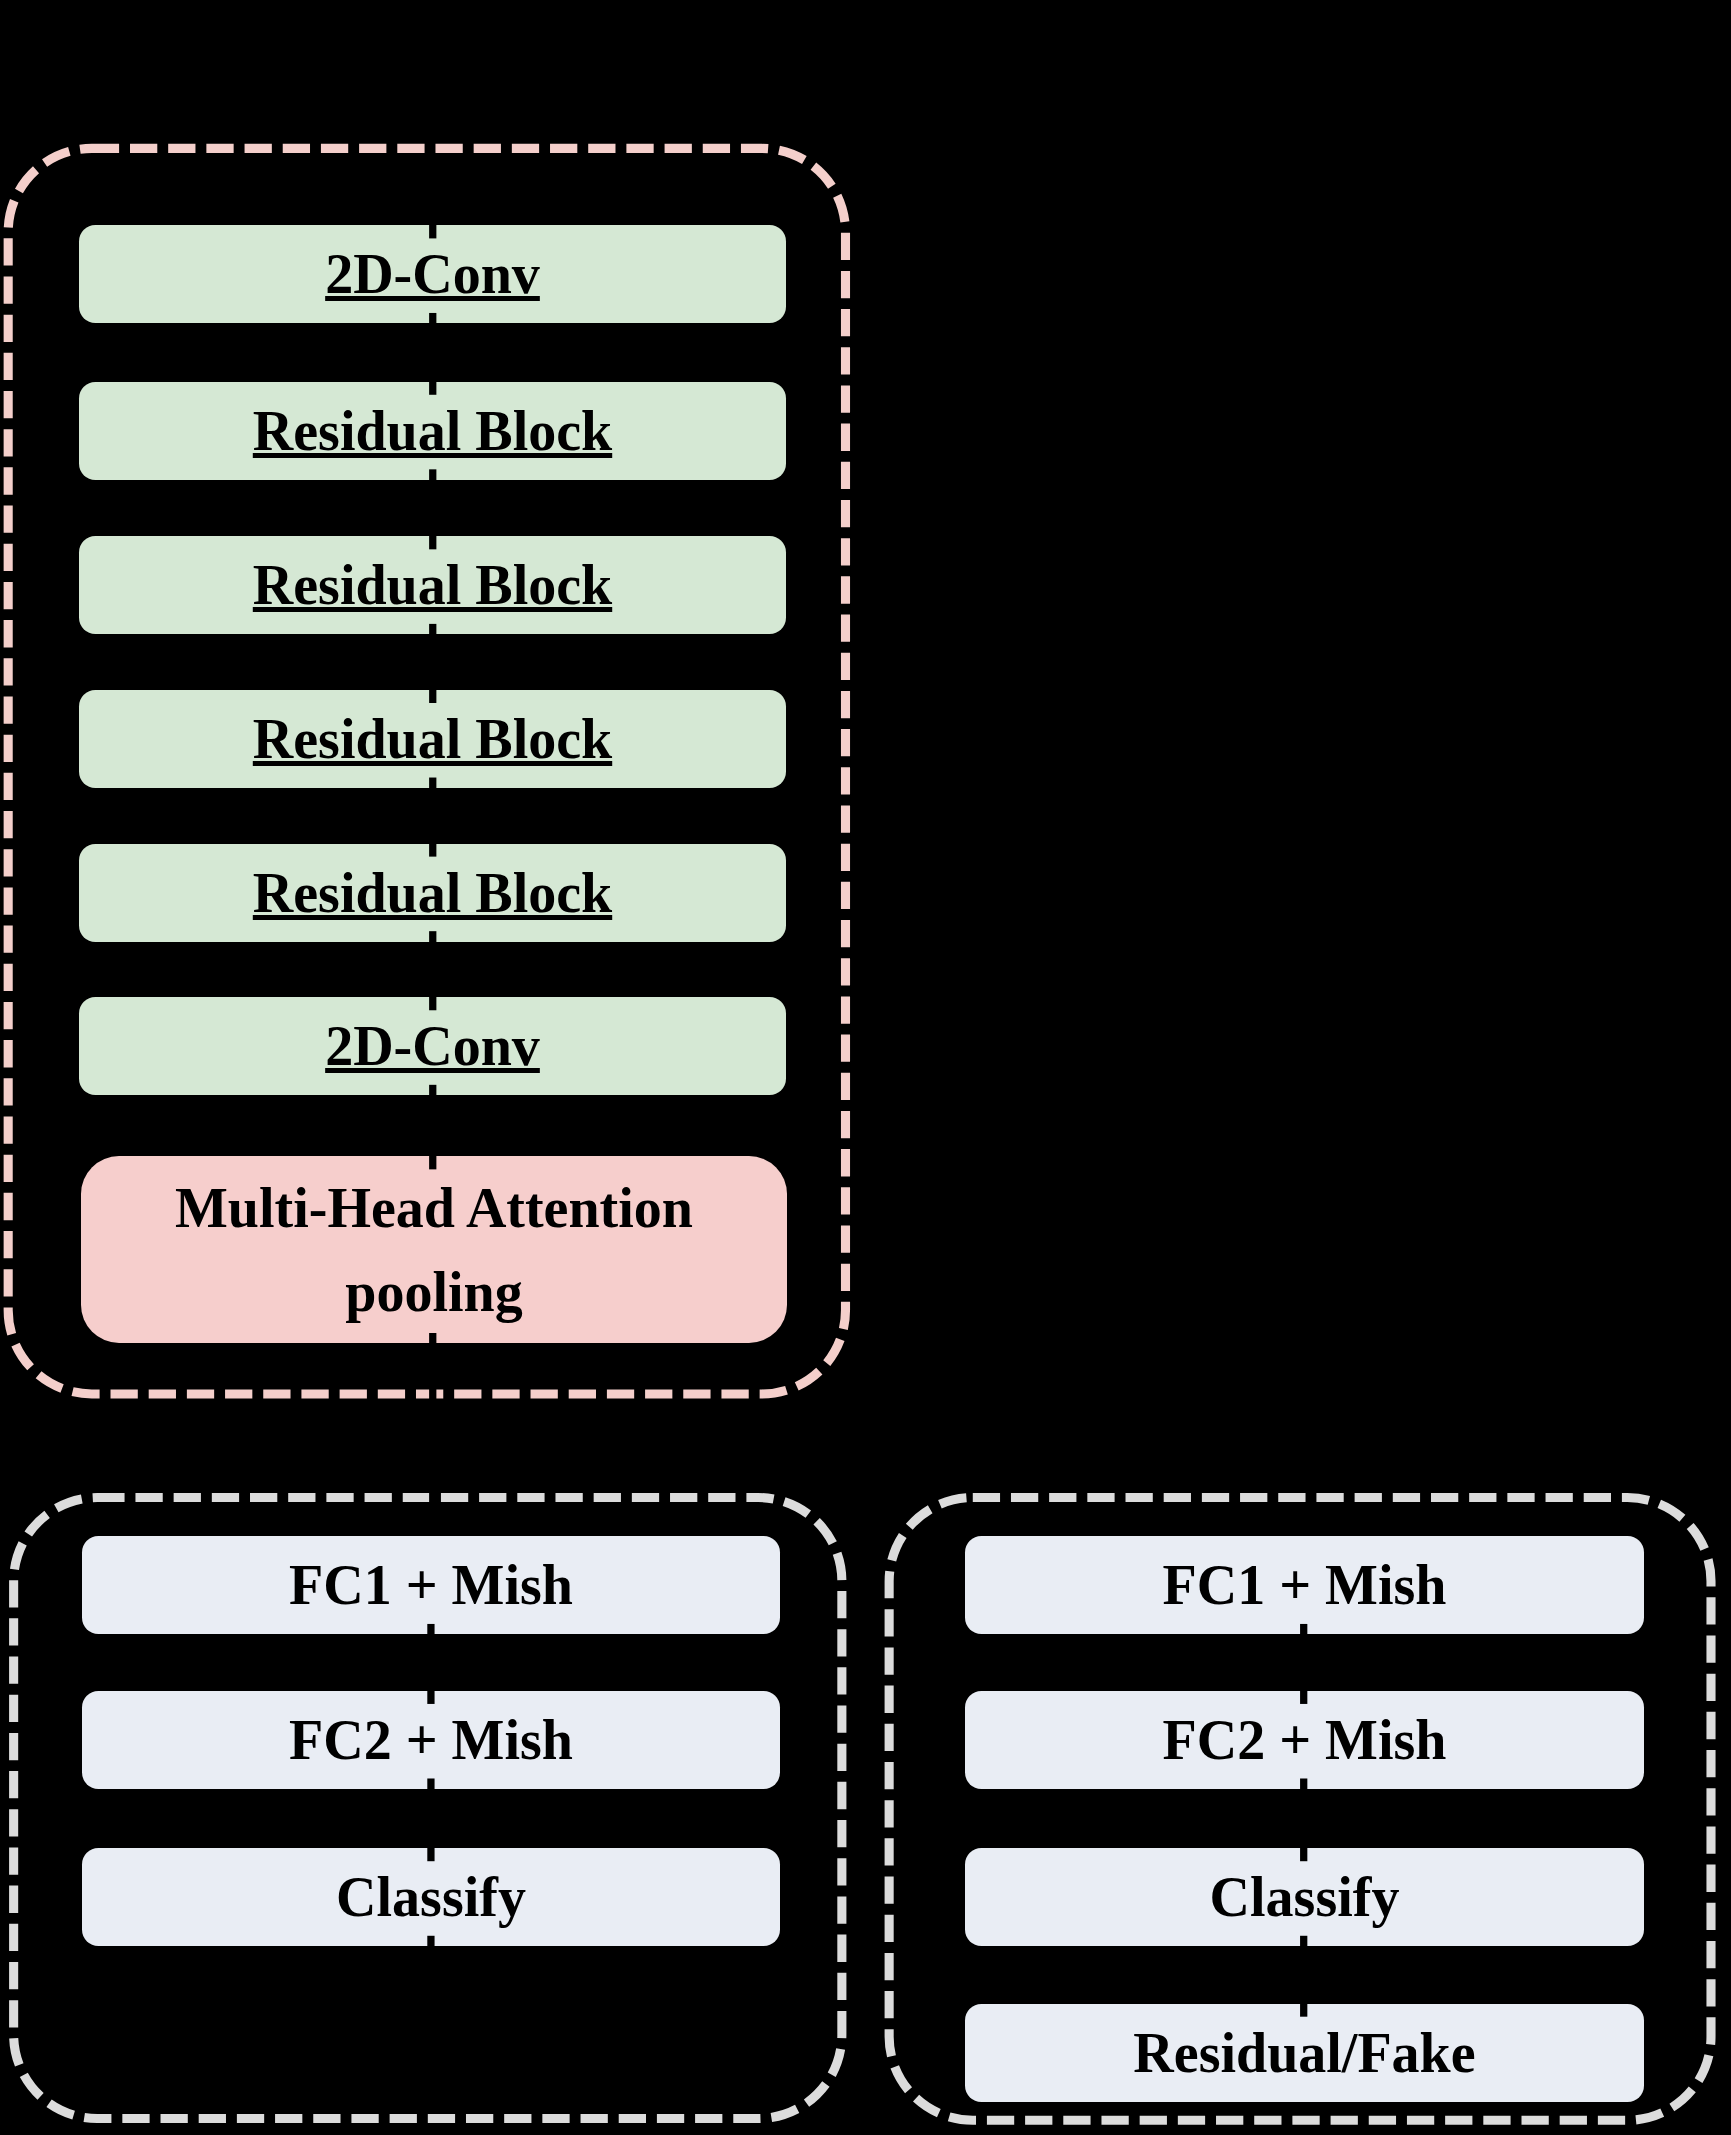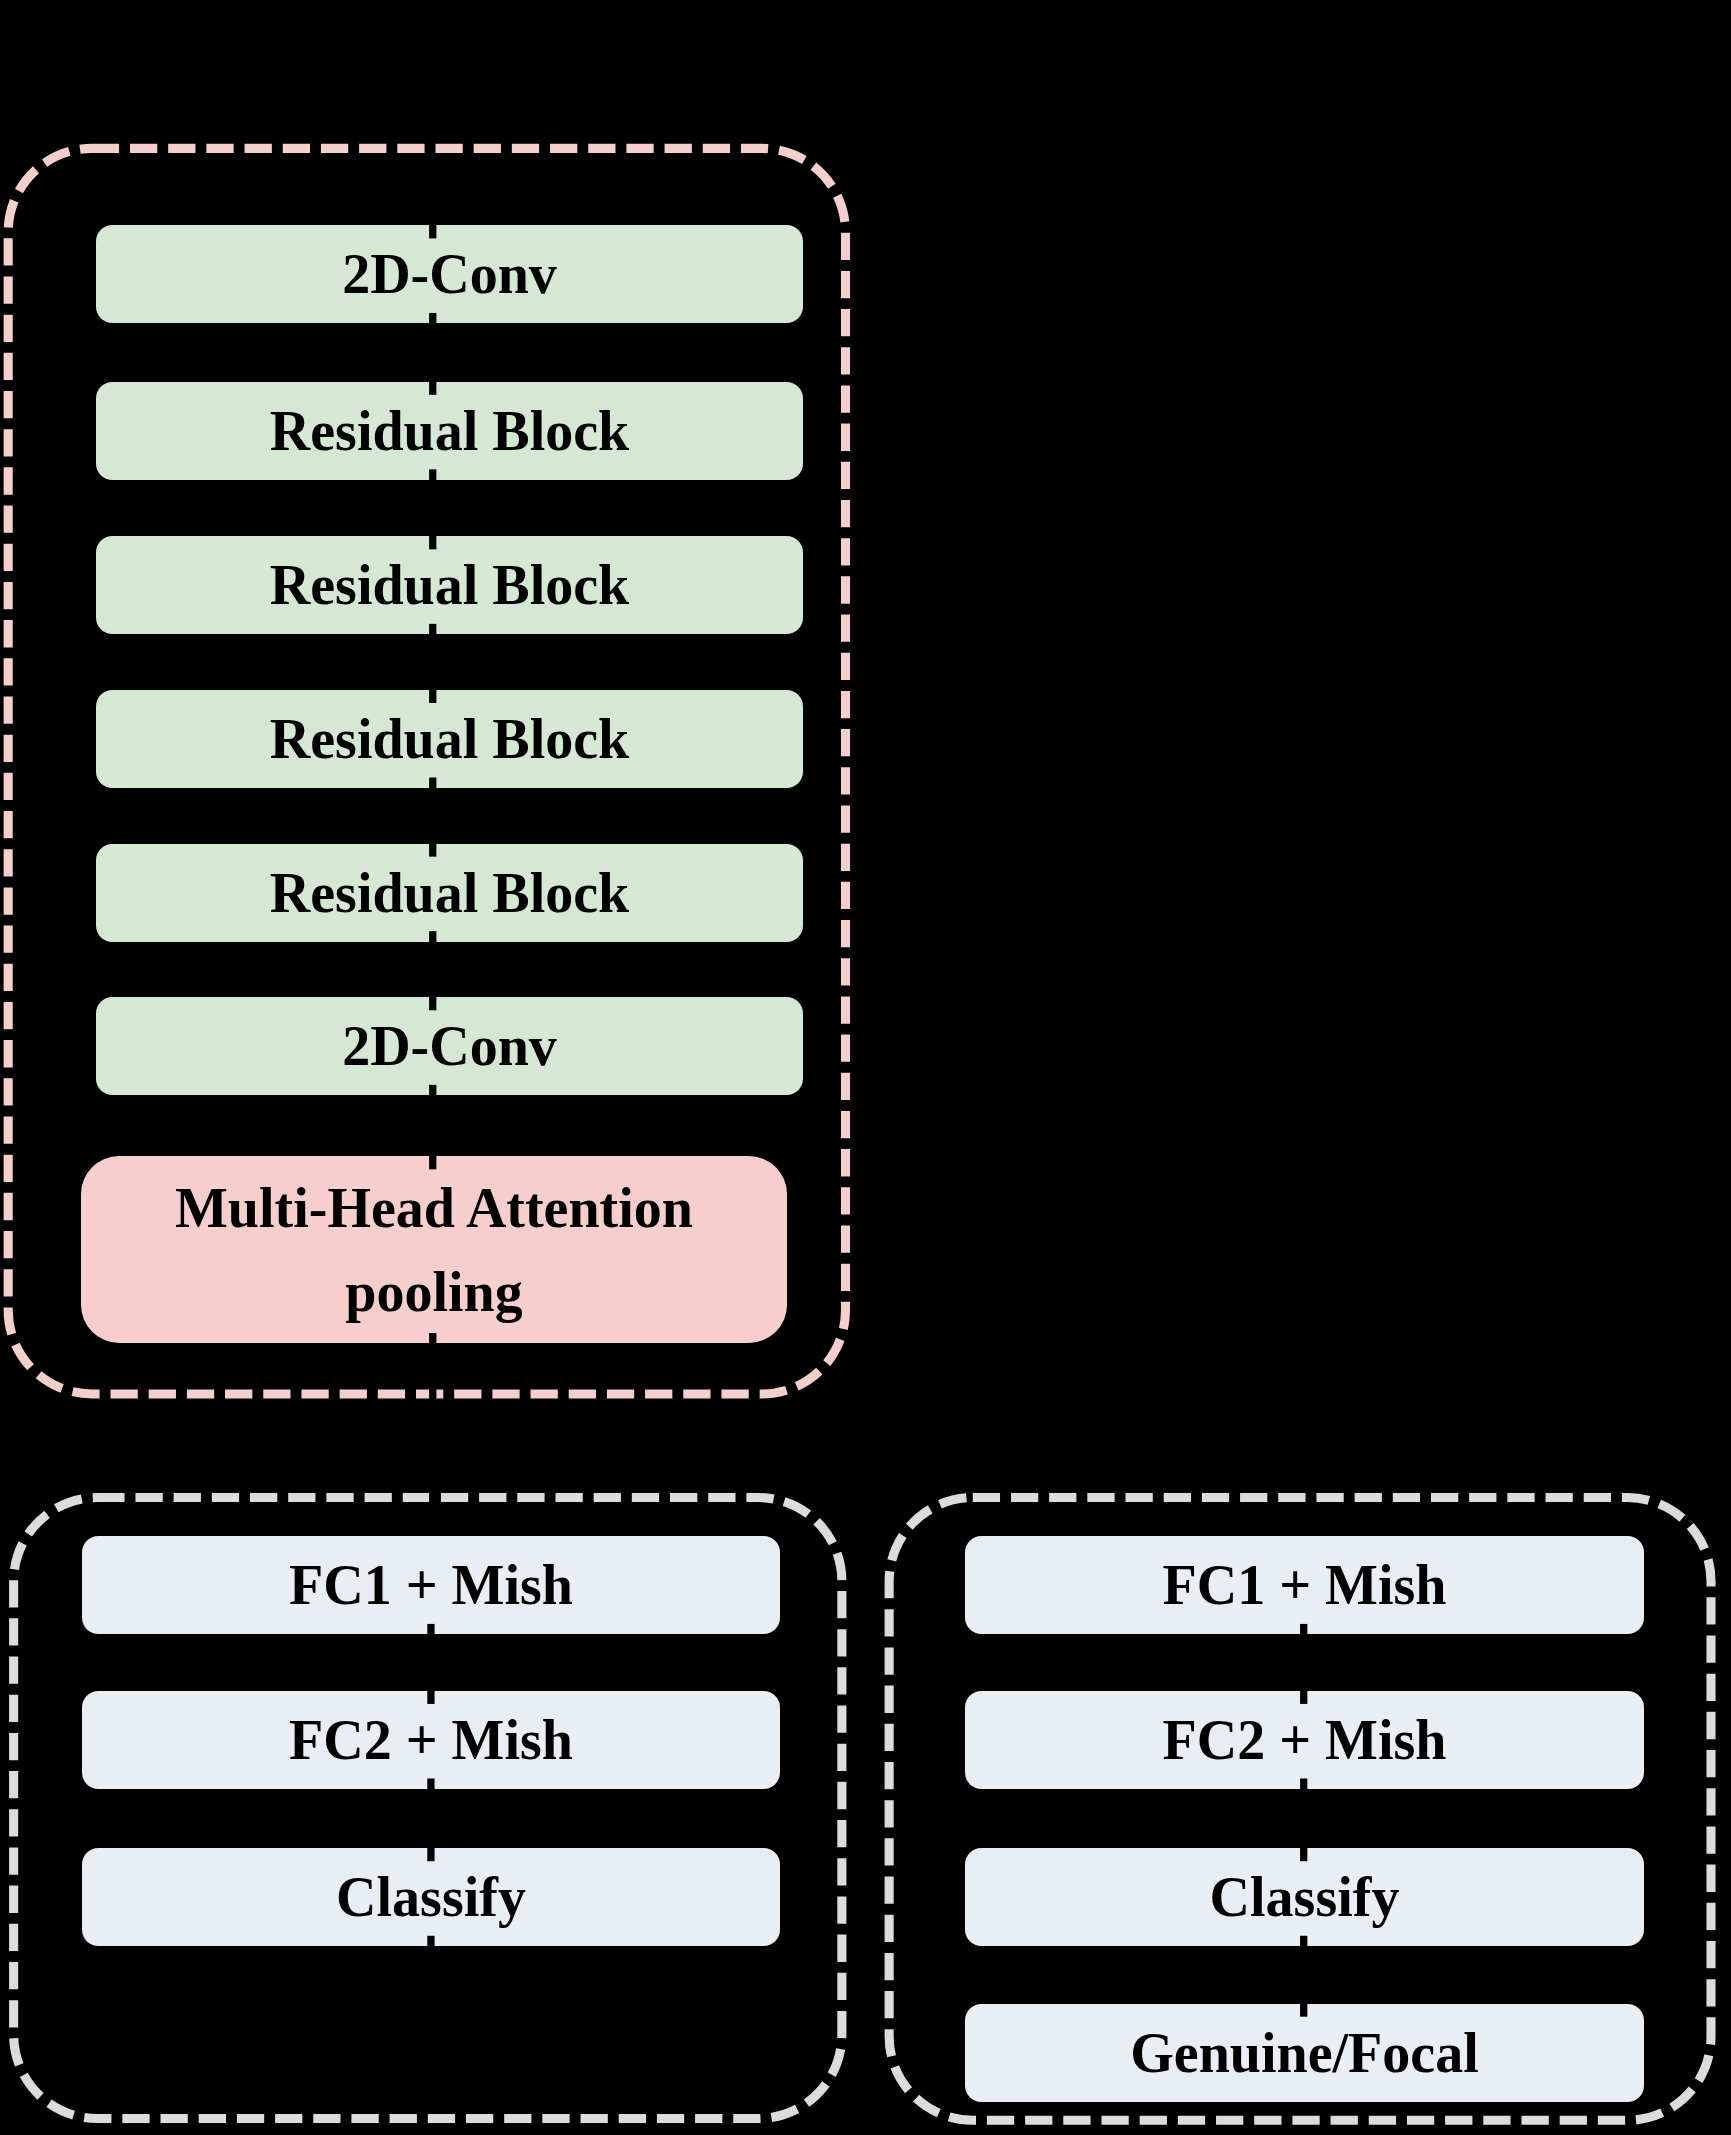--- a/index.html
+++ b/index.html
@@ -23,21 +23,21 @@
   .block{
     position:absolute;
     display:flex;align-items:center;justify-content:center;
     text-align:center;
     font-weight:700;
     font-size:56px;
     line-height:1.5;
     color:var(--text);
     border-radius:16.4px;
   }
-  .block.green{background:var(--conv_block_fill);left:96px;width:707px;height:98px;}
+  .block.green{background:var(--conv_block_fill);left:79px;width:707px;height:98px;text-decoration:underline;}
   .block.pink{background:var(--attention_block_fill);left:81px;width:706px;height:187px;border-radius:38px;padding:0 31px;box-sizing:border-box;}
   .block.fc-left{background:var(--fc_block_fill);left:82px;width:698px;height:98px;}
   .block.fc-right{background:var(--fc_block_fill);left:965px;width:679px;height:98px;}
   svg.overlay{position:absolute;left:0;top:0;pointer-events:none;}
   .dashed-rect{fill:none;stroke-width:10;stroke-dasharray:30 12;}
   .dashed-rect.pink{stroke:var(--encoder_border);}
   .dashed-rect.gray{stroke:var(--classifier_border);}
   .connector{stroke:var(--connector);stroke-width:8;}
 </style>
 </head>
@@ -53,21 +53,21 @@
   <div class="block green" style="top:997px">2D-Conv</div>
   <div class="block pink" style="top:1156px">Multi-Head Attention pooling</div>
 
   <div class="block fc-left" style="top:1536px">FC1 + Mish</div>
   <div class="block fc-left" style="top:1691px">FC2 + Mish</div>
   <div class="block fc-left" style="top:1848px">Classify</div>
 
   <div class="block fc-right" style="top:1536px">FC1 + Mish</div>
   <div class="block fc-right" style="top:1691px">FC2 + Mish</div>
   <div class="block fc-right" style="top:1848px">Classify</div>
-  <div class="block fc-right" style="top:2004px">Genuine/Focal</div>
+  <div class="block fc-right" style="top:2004px">Residual/Fake</div>
 
   <svg class="overlay" width="1731" height="2136" viewBox="0 0 1904 2349">
     <rect class="dashed-rect pink" x="9" y="163" width="921" height="1370" rx="92" ry="92"></rect>
     <rect class="dashed-rect gray" x="15" y="1647" width="911" height="683" rx="92" ry="92"></rect>
     <rect class="dashed-rect gray" x="978" y="1647" width="904" height="685" rx="92" ry="92"></rect>
 
     <g>
       <line class="connector" x1="476" y1="180" x2="476" y2="262"></line>
       <line class="connector" x1="476" y1="344" x2="476" y2="434"></line>
       <line class="connector" x1="476" y1="516" x2="476" y2="604"></line>

